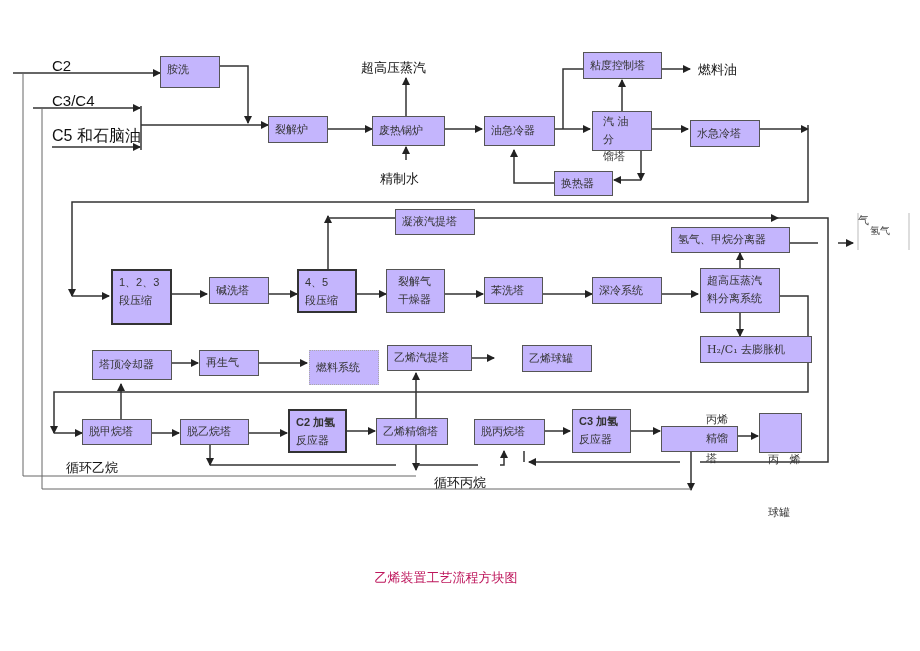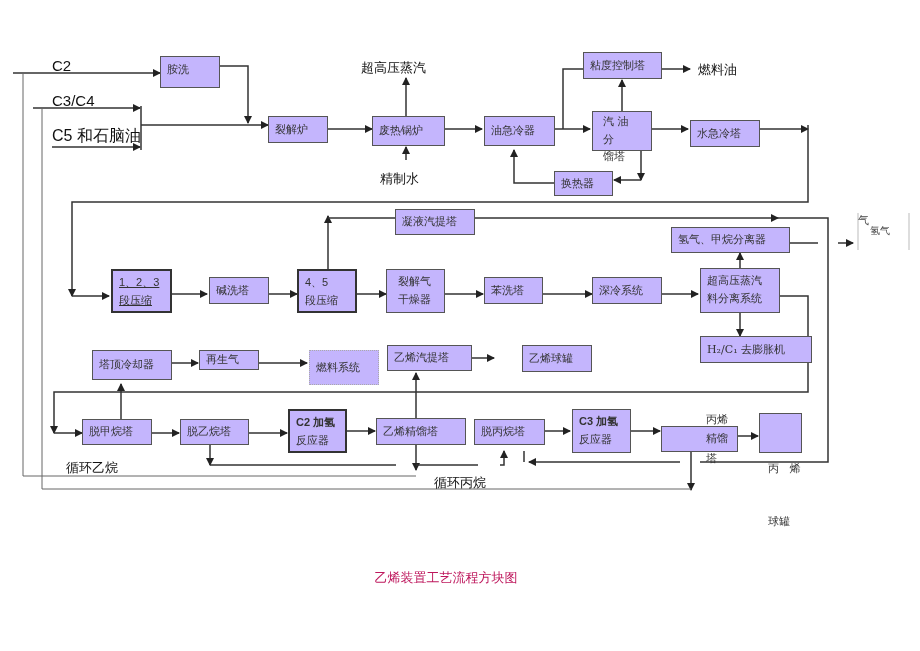--- a/index.html
+++ b/index.html
@@ -120,21 +120,21 @@
 <div class="box center" style="left:583px;top:52px;width:79px;height:27px;">粘度控制塔</div>
 <div class="lbl" style="left:698px;top:61px;">燃料油</div>
 <div class="box" style="left:592px;top:111px;width:60px;height:40px;padding:1px 10px;line-height:1.6;">
   <div>汽 油 分</div>
   <div>馏塔</div>
 </div>
 <div class="box center" style="left:690px;top:120px;width:70px;height:27px;">水急冷塔</div>
 <div class="box center" style="left:554px;top:171px;width:59px;height:25px;">换热器</div>
 
 <div class="box center" style="left:395px;top:209px;width:80px;height:26px;">凝液汽提塔</div>
-<div class="box thick" style="left:111px;top:269px;width:61px;height:44px;line-height:1.6;text-decoration:underline;">
+<div class="box thick" style="left:111px;top:269px;width:61px;height:56px;line-height:1.6;">
   <div class="sans">1、2、3</div>
   <div>段压缩</div>
 </div>
 <div class="box center" style="left:209px;top:277px;width:60px;height:27px;">碱洗塔</div>
 <div class="box thick" style="left:297px;top:269px;width:60px;height:44px;line-height:1.6;">
   <div class="sans">4、5</div>
   <div>段压缩</div>
 </div>
 <div class="box" style="left:386px;top:269px;width:59px;height:44px;line-height:1.6;padding-left:11px;">
   <div>裂解气</div>
@@ -145,39 +145,39 @@
 <div class="box" style="left:700px;top:268px;width:80px;height:45px;line-height:1.6;">
   <div>超高压蒸汽</div>
   <div>料分离系统</div>
 </div>
 <div class="box center" style="left:671px;top:227px;width:119px;height:26px;">氢气、甲烷分离器</div>
 <div class="lbl small" style="left:858px;top:213px;">气</div>
 <div class="lbl small" style="left:870px;top:224px;font-size:10px;">氢气</div>
 <div class="box center" style="left:700px;top:336px;width:112px;height:27px;">H₂/C₁ 去膨胀机</div>
 
 <div class="box center" style="left:92px;top:350px;width:80px;height:30px;">塔顶冷却器</div>
-<div class="box center" style="left:199px;top:350px;width:60px;height:20px;">再生气</div>
+<div class="box center" style="left:199px;top:350px;width:60px;height:26px;">再生气</div>
 <div class="box dotted center" style="left:309px;top:350px;width:70px;height:35px;">燃料系统</div>
 <div class="box center" style="left:387px;top:345px;width:85px;height:26px;">乙烯汽提塔</div>
 <div class="box center" style="left:522px;top:345px;width:70px;height:27px;">乙烯球罐</div>
 
 <div class="box center" style="left:82px;top:419px;width:70px;height:26px;">脱甲烷塔</div>
 <div class="box center" style="left:180px;top:419px;width:69px;height:26px;">脱乙烷塔</div>
 <div class="box thick" style="left:288px;top:409px;width:59px;height:44px;line-height:1.6;">
   <div><span class="sans" style="font-weight:bold;">C2  加氢</span></div>
   <div>反应器</div>
 </div>
-<div class="box center" style="left:376px;top:418px;width:90px;height:27px;">乙烯精馏塔</div>
+<div class="box center" style="left:376px;top:418px;width:72px;height:27px;">乙烯精馏塔</div>
 <div class="box center" style="left:474px;top:419px;width:71px;height:26px;">脱丙烷塔</div>
 <div class="box" style="left:572px;top:409px;width:59px;height:44px;line-height:1.6;">
   <div><span class="sans" style="font-weight:bold;margin-top:37px;">C3 加氢</span></div>
   <div>反应器</div>
 </div>
 <div class="box center" style="left:661px;top:426px;width:77px;height:26px;padding-left:44px;">丙烯精馏塔</div>
-<div class="box" style="left:759px;top:413px;width:43px;height:40px;line-height:1.6;padding:11px 8px;white-space:pre;">
+<div class="box" style="left:759px;top:413px;width:43px;height:40px;line-height:1.6;padding:2px 8px;white-space:pre;">
   <div>丙   烯</div>
   <div>球罐</div>
 </div>
 
 <div class="lbl" style="left:66px;top:459px;">循环乙烷</div>
 <div class="lbl" style="left:434px;top:474px;">循环丙烷</div>
 
 <div class="caption">乙烯装置工艺流程方块图</div>
 
 </body></html>

